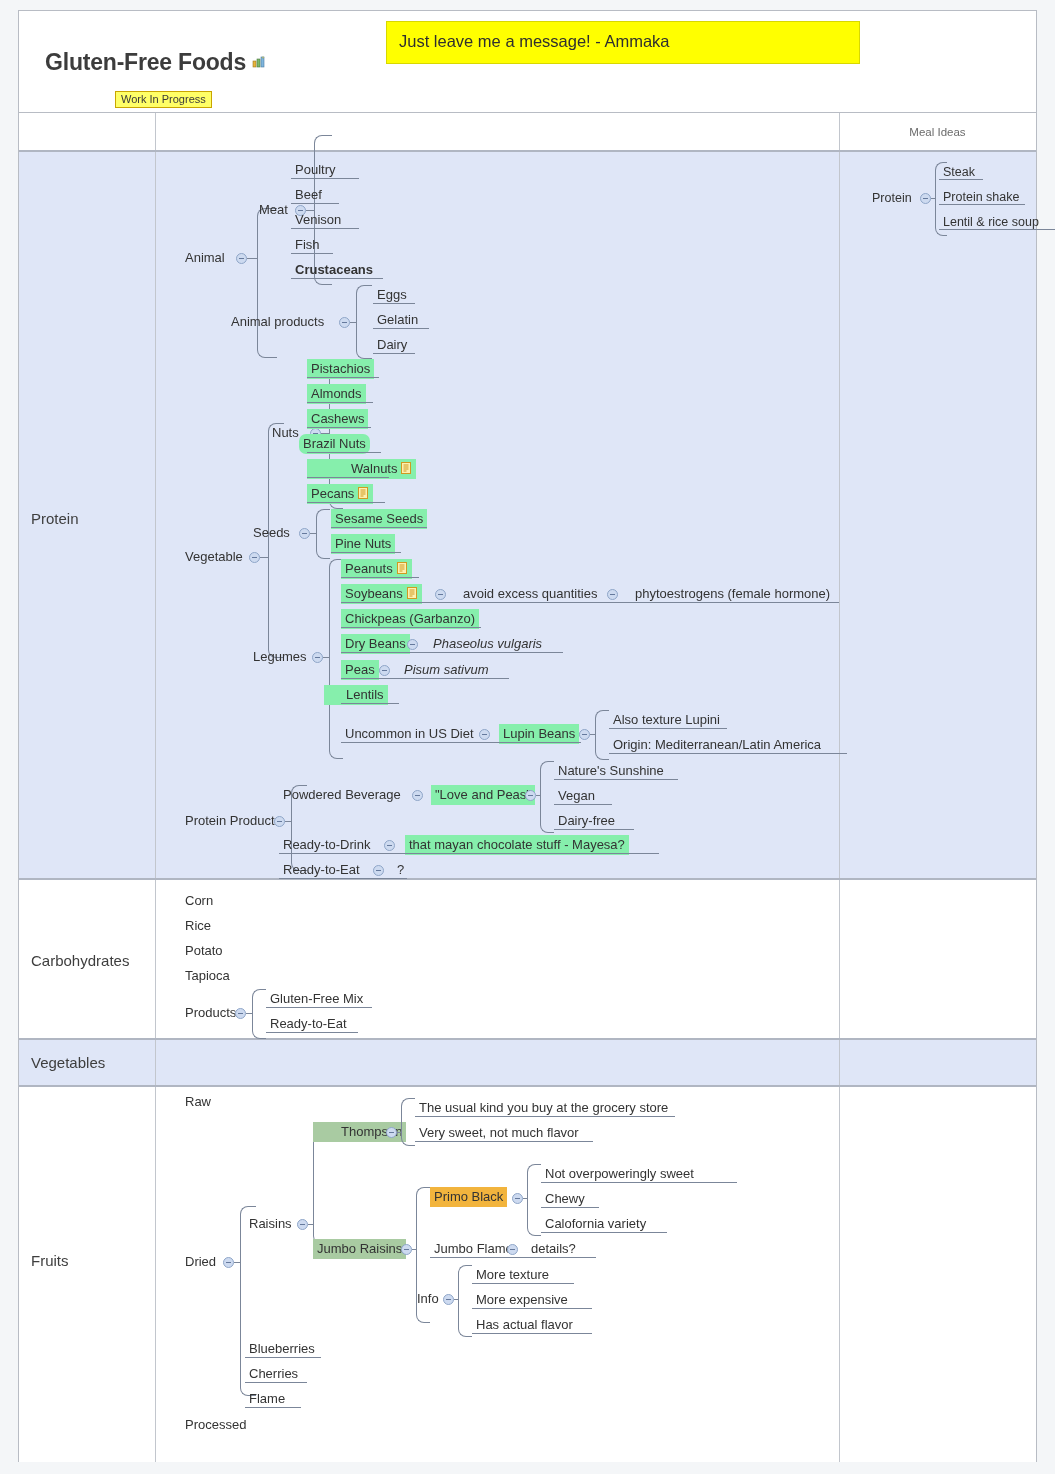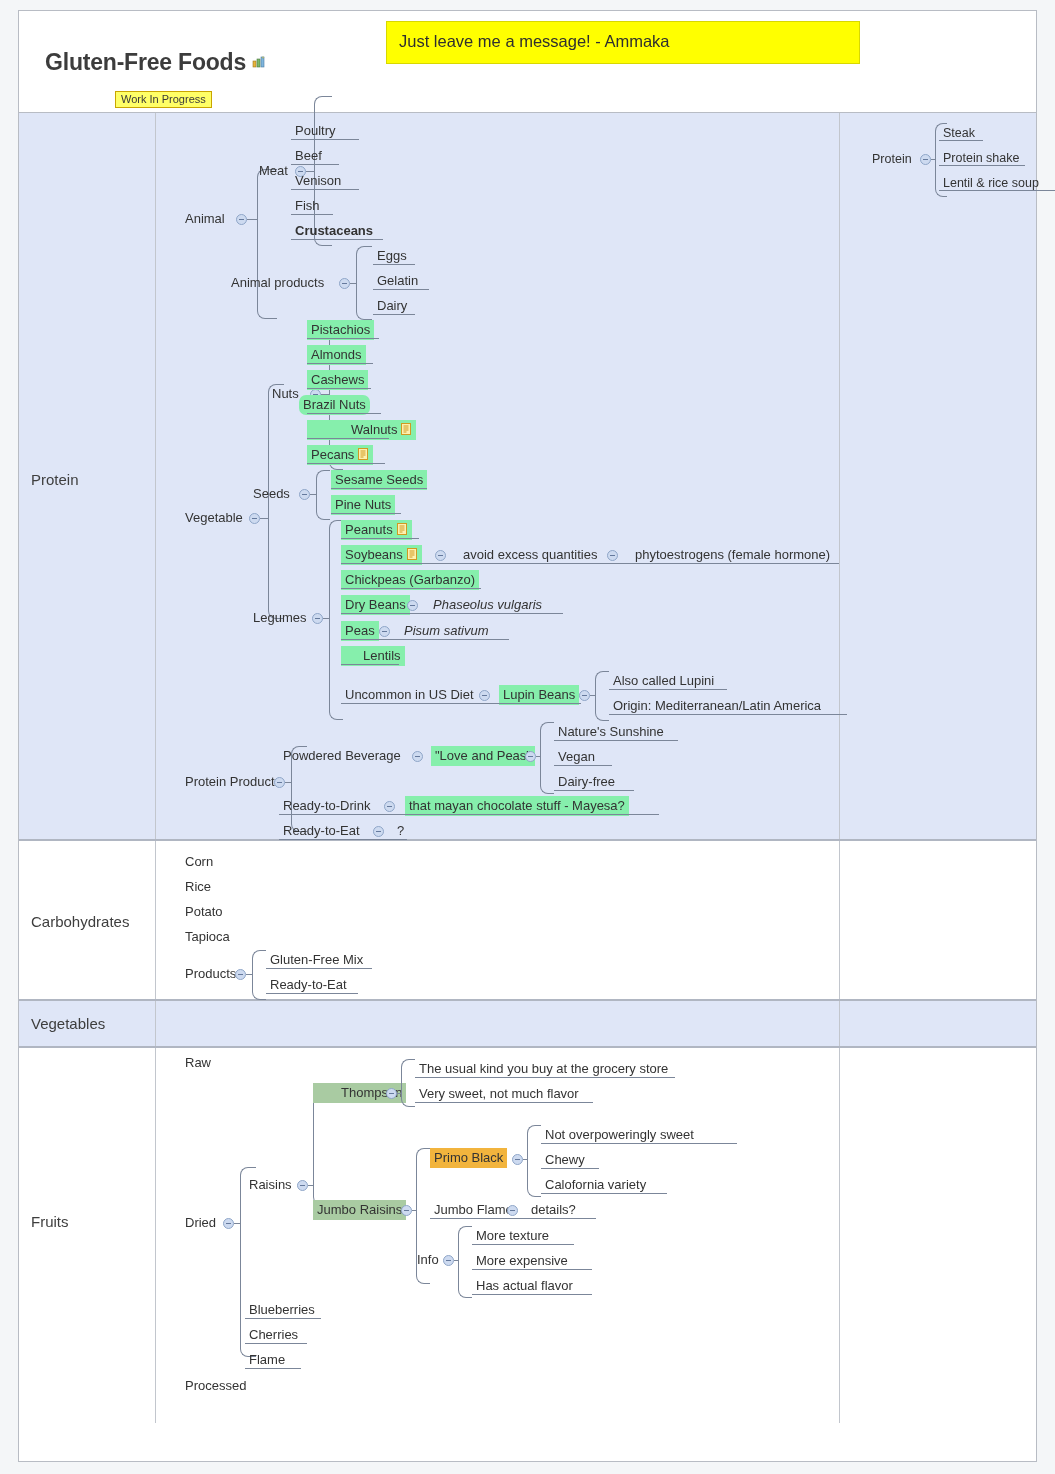--- a/index.html
+++ b/index.html
@@ -151,20 +151,25 @@
             <rect x="9" y="2" width="3" height="10" fill="#7fb6dd" stroke="#4a7ba0" stroke-width=".6"></rect>
             <path d="M11 1.5 L10 3 L12 3 Z" fill="#e0e6a0" stroke="#9aa05a" stroke-width=".5"></path>
           </svg></span>
     </div>
     <div class="wip">Work In Progress</div>
     <div class="callout">
       <div>Just leave me a message!   - Ammaka</div>
     </div>
   </div>
 
+  <div class="gridhead">
+    <div class="colline c1"></div>
+    <div class="colline c2"></div>
+    <div class="hdr-meal">Meal Ideas</div>
+  </div>
 
   <div class="row" style="height:728px;">
     <div class="colline c1"></div>
     <div class="colline c2"></div>
     <div class="rowlabel" style="top:358px;">Protein</div>
 
     <div class="cell">
 
       <div class="node" style="left:26px; top:96px;">Animal</div>
       <div class="tog" style="left:81px; top:101px;">
@@ -299,34 +304,34 @@
       <div class="node ital" style="left:274px; top:482px;">Phaseolus vulgaris</div>
       <div class="underline" style="left:186px; top:500px; width:222px;"></div>
 
       <div class="node hl-cream" style="left:186px; top:508px;">Peas</div>
       <div class="tog" style="left:224px; top:513px;">
           <i></i>
         </div>
       <div class="node ital" style="left:245px; top:508px;">Pisum sativum</div>
       <div class="underline" style="left:186px; top:526px; width:168px;"></div>
 
-      <div class="node hl-cream" style="left:186px; top:533px;padding-left:22px;">Lentils</div>
+      <div class="node hl-cream" style="left:169px; top:533px;padding-left:22px;">Lentils</div>
       <div class="underline" style="left:186px; top:551px; width:58px;"></div>
 
       <div class="node" style="left:186px; top:572px;">Uncommon in US Diet</div>
       <div class="tog" style="left:324px; top:577px;">
           <i></i>
         </div>
       <div class="node hl-cream" style="left:344px; top:572px;">Lupin Beans</div>
       <div class="tog" style="left:424px; top:577px;">
           <i></i>
         </div>
       <div class="stub" style="left:435px; top:582px; width:5px;"></div>
       <div class="elbow" style="left:440px; top:558px; width:14px; height:50px;"></div>
-      <div class="node" style="left:454px; top:558px;">Also called Lupini</div>
+      <div class="node" style="left:454px; top:558px;">Also texture Lupini</div>
       <div class="underline" style="left:454px; top:576px; width:118px;"></div>
       <div class="node" style="left:454px; top:583px;">Origin: Mediterranean/Latin America</div>
       <div class="underline" style="left:454px; top:601px; width:238px;"></div>
       <div class="underline" style="left:186px; top:590px; width:240px;"></div>
 
       <div class="node" style="left:26px; top:659px;">Protein Product</div>
       <div class="tog" style="left:119px; top:664px;">
           <i></i>
         </div>
       <div class="stub" style="left:130px; top:669px; width:6px;"></div>

